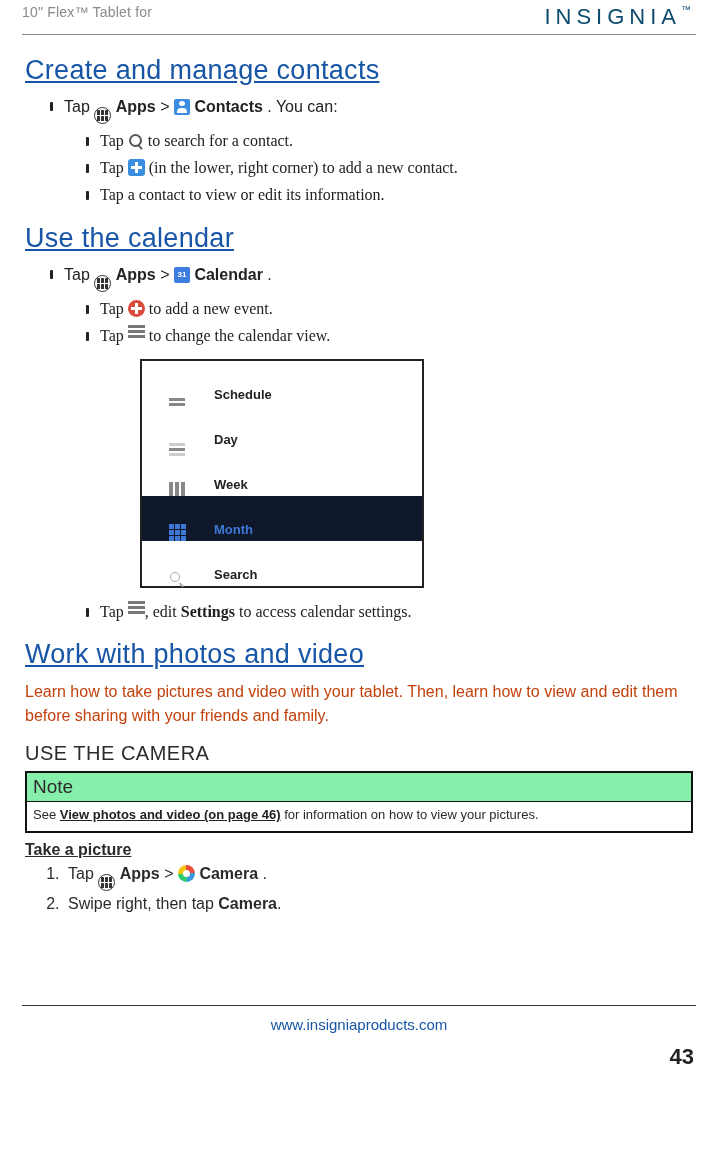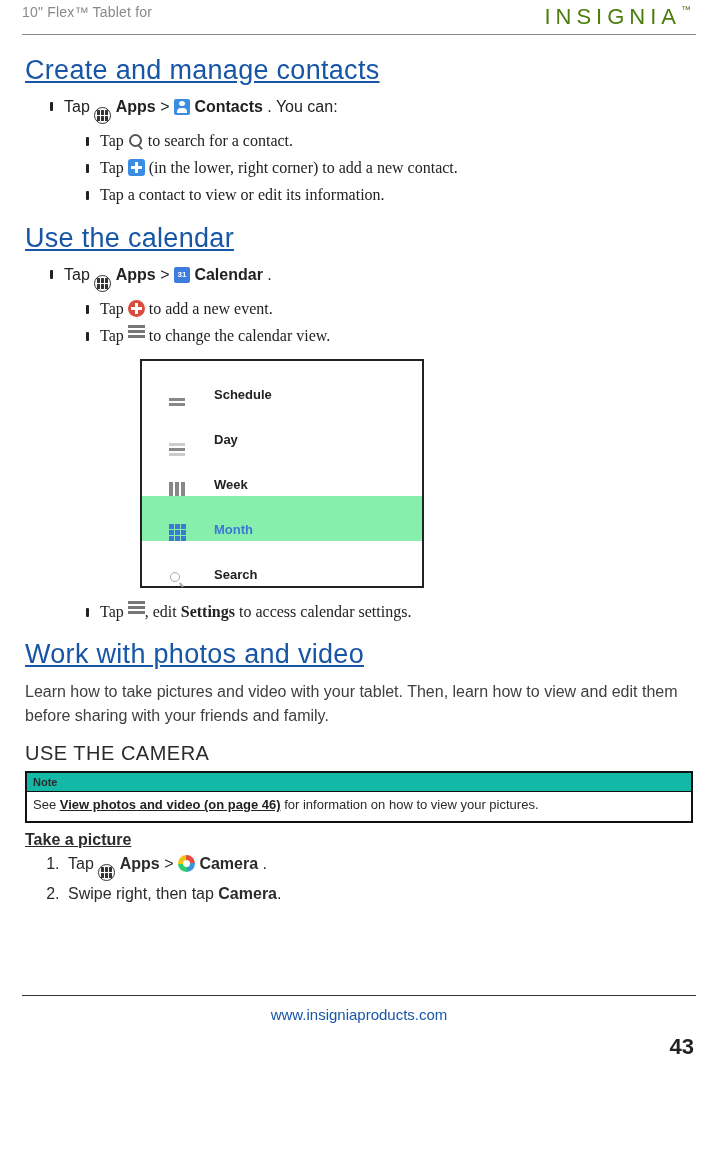--- a/index.html
+++ b/index.html
@@ -25,21 +25,21 @@
   .header-left {
     font-family: "Segoe UI", Arial, sans-serif;
     font-size: 14px;
     color: #8a8a8a;
     letter-spacing: 0.2px;
   }
   .header-right .brand-text {
     font-family: "Segoe UI", Arial, sans-serif;
     font-size: 22px;
     letter-spacing: 5px;
-    color: #4d7c0f;
+    color: #0c4a6e;
     font-weight: 400;
   }
   .brand-text small { font-size: 10px; vertical-align: top; }
 
   h1.section-title {
     color: #1755a6;
     font-weight: 400;
     font-size: 27px;
     margin: 20px 0 8px 3px;
     letter-spacing: 0.3px;
@@ -196,55 +196,55 @@
   .cal-row {
     display:flex;
     align-items:flex-end;
     height: 45px;
     padding-left: 26px;
     font-size: 13px;
     font-weight: 700;
     color:#222;
     gap: 28px;
   }
-  .cal-row.selected { background:#86efac; color:#3d78d6; }
+  .cal-row.selected { background:#0f172a; color:#3d78d6; }
   .cal-row .ricon { width:18px; display:flex; justify-content:center; }
   .sched-lines { display:flex; flex-direction:column; gap:2px; }
   .sched-lines span { width:16px; height:3px; background:#888; }
   .day-line { width:16px; height:3px; background:#888; box-shadow: 0 -5px 0 #ccc, 0 5px 0 #ccc; }
   .week-cols { display:flex; gap:2px; }
   .week-cols span { width:4px; height:14px; background:#888; }
   .month-grid { display:grid; grid-template-columns:repeat(3,5px); grid-auto-rows:5px; gap:1px; }
   .month-grid span { background:#3d78d6; }
   .search-small { width:14px; height:14px; position:relative; }
   .search-small::before { content:""; position:absolute; top:0; left:0; width:8px; height:8px; border:1.5px solid #aaa; border-radius:50%; }
   .search-small::after { content:""; position:absolute; bottom:0; right:0; width:5px; height:1.5px; background:#aaa; transform:rotate(45deg); }
 
   .body-text {
     margin: 10px 3px 4px 3px;
     font-size: 16px;
     line-height: 1.5;
-    color:#404040;
+    color:#c2410c;
   }
 
   h2.subhead {
     font-size: 20px;
     letter-spacing: 0.5px;
     margin: 14px 0 6px 3px;
     font-weight: 400;
   }
 
   .note-box {
     border: 2px solid #111;
     margin: 2px 3px 6px 3px;
   }
   .note-head {
-    background:#14b8a6;
-    font-size: 11px;
-    font-weight: 700;
+    background:#86efac;
+    font-size: 19px;
+    font-weight: 400;
     padding: 3px 6px;
     border-bottom: 1px solid #111;
   }
   .note-body {
     padding: 4px 6px 6px 6px;
     font-size: 13px;
     line-height:1.45;
   }
   .note-body a {
     color:#222; font-weight:700; text-decoration: underline;

